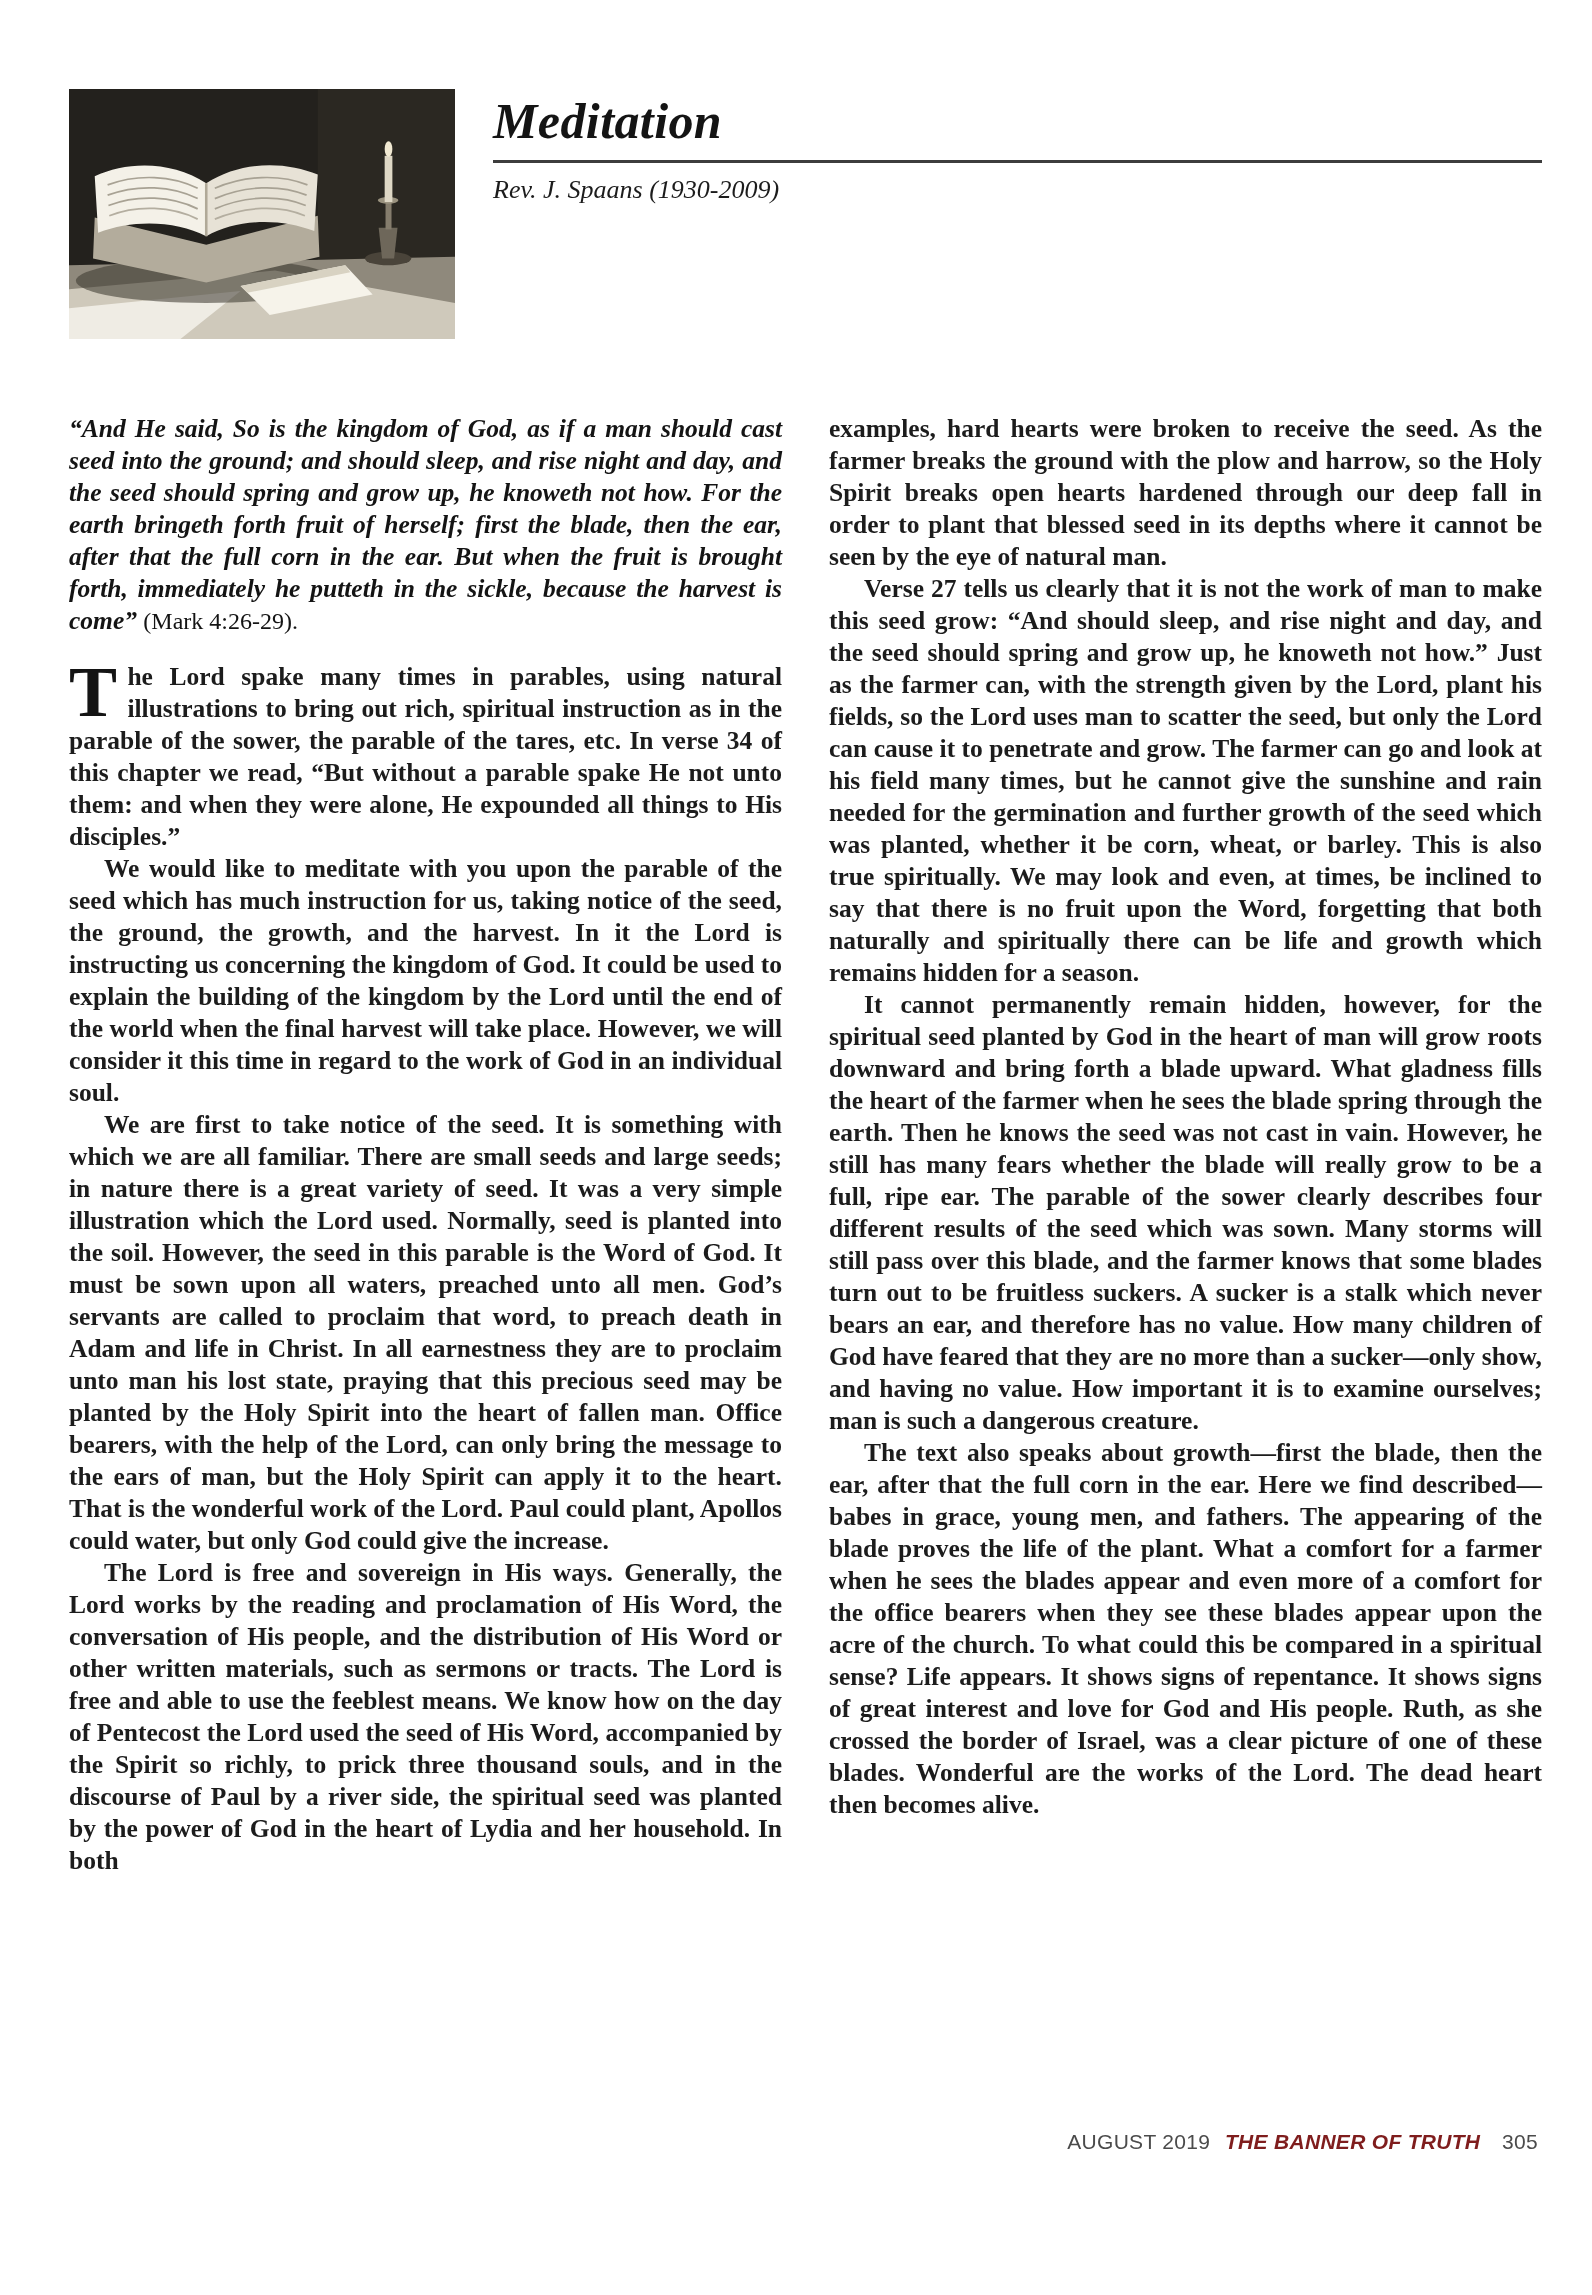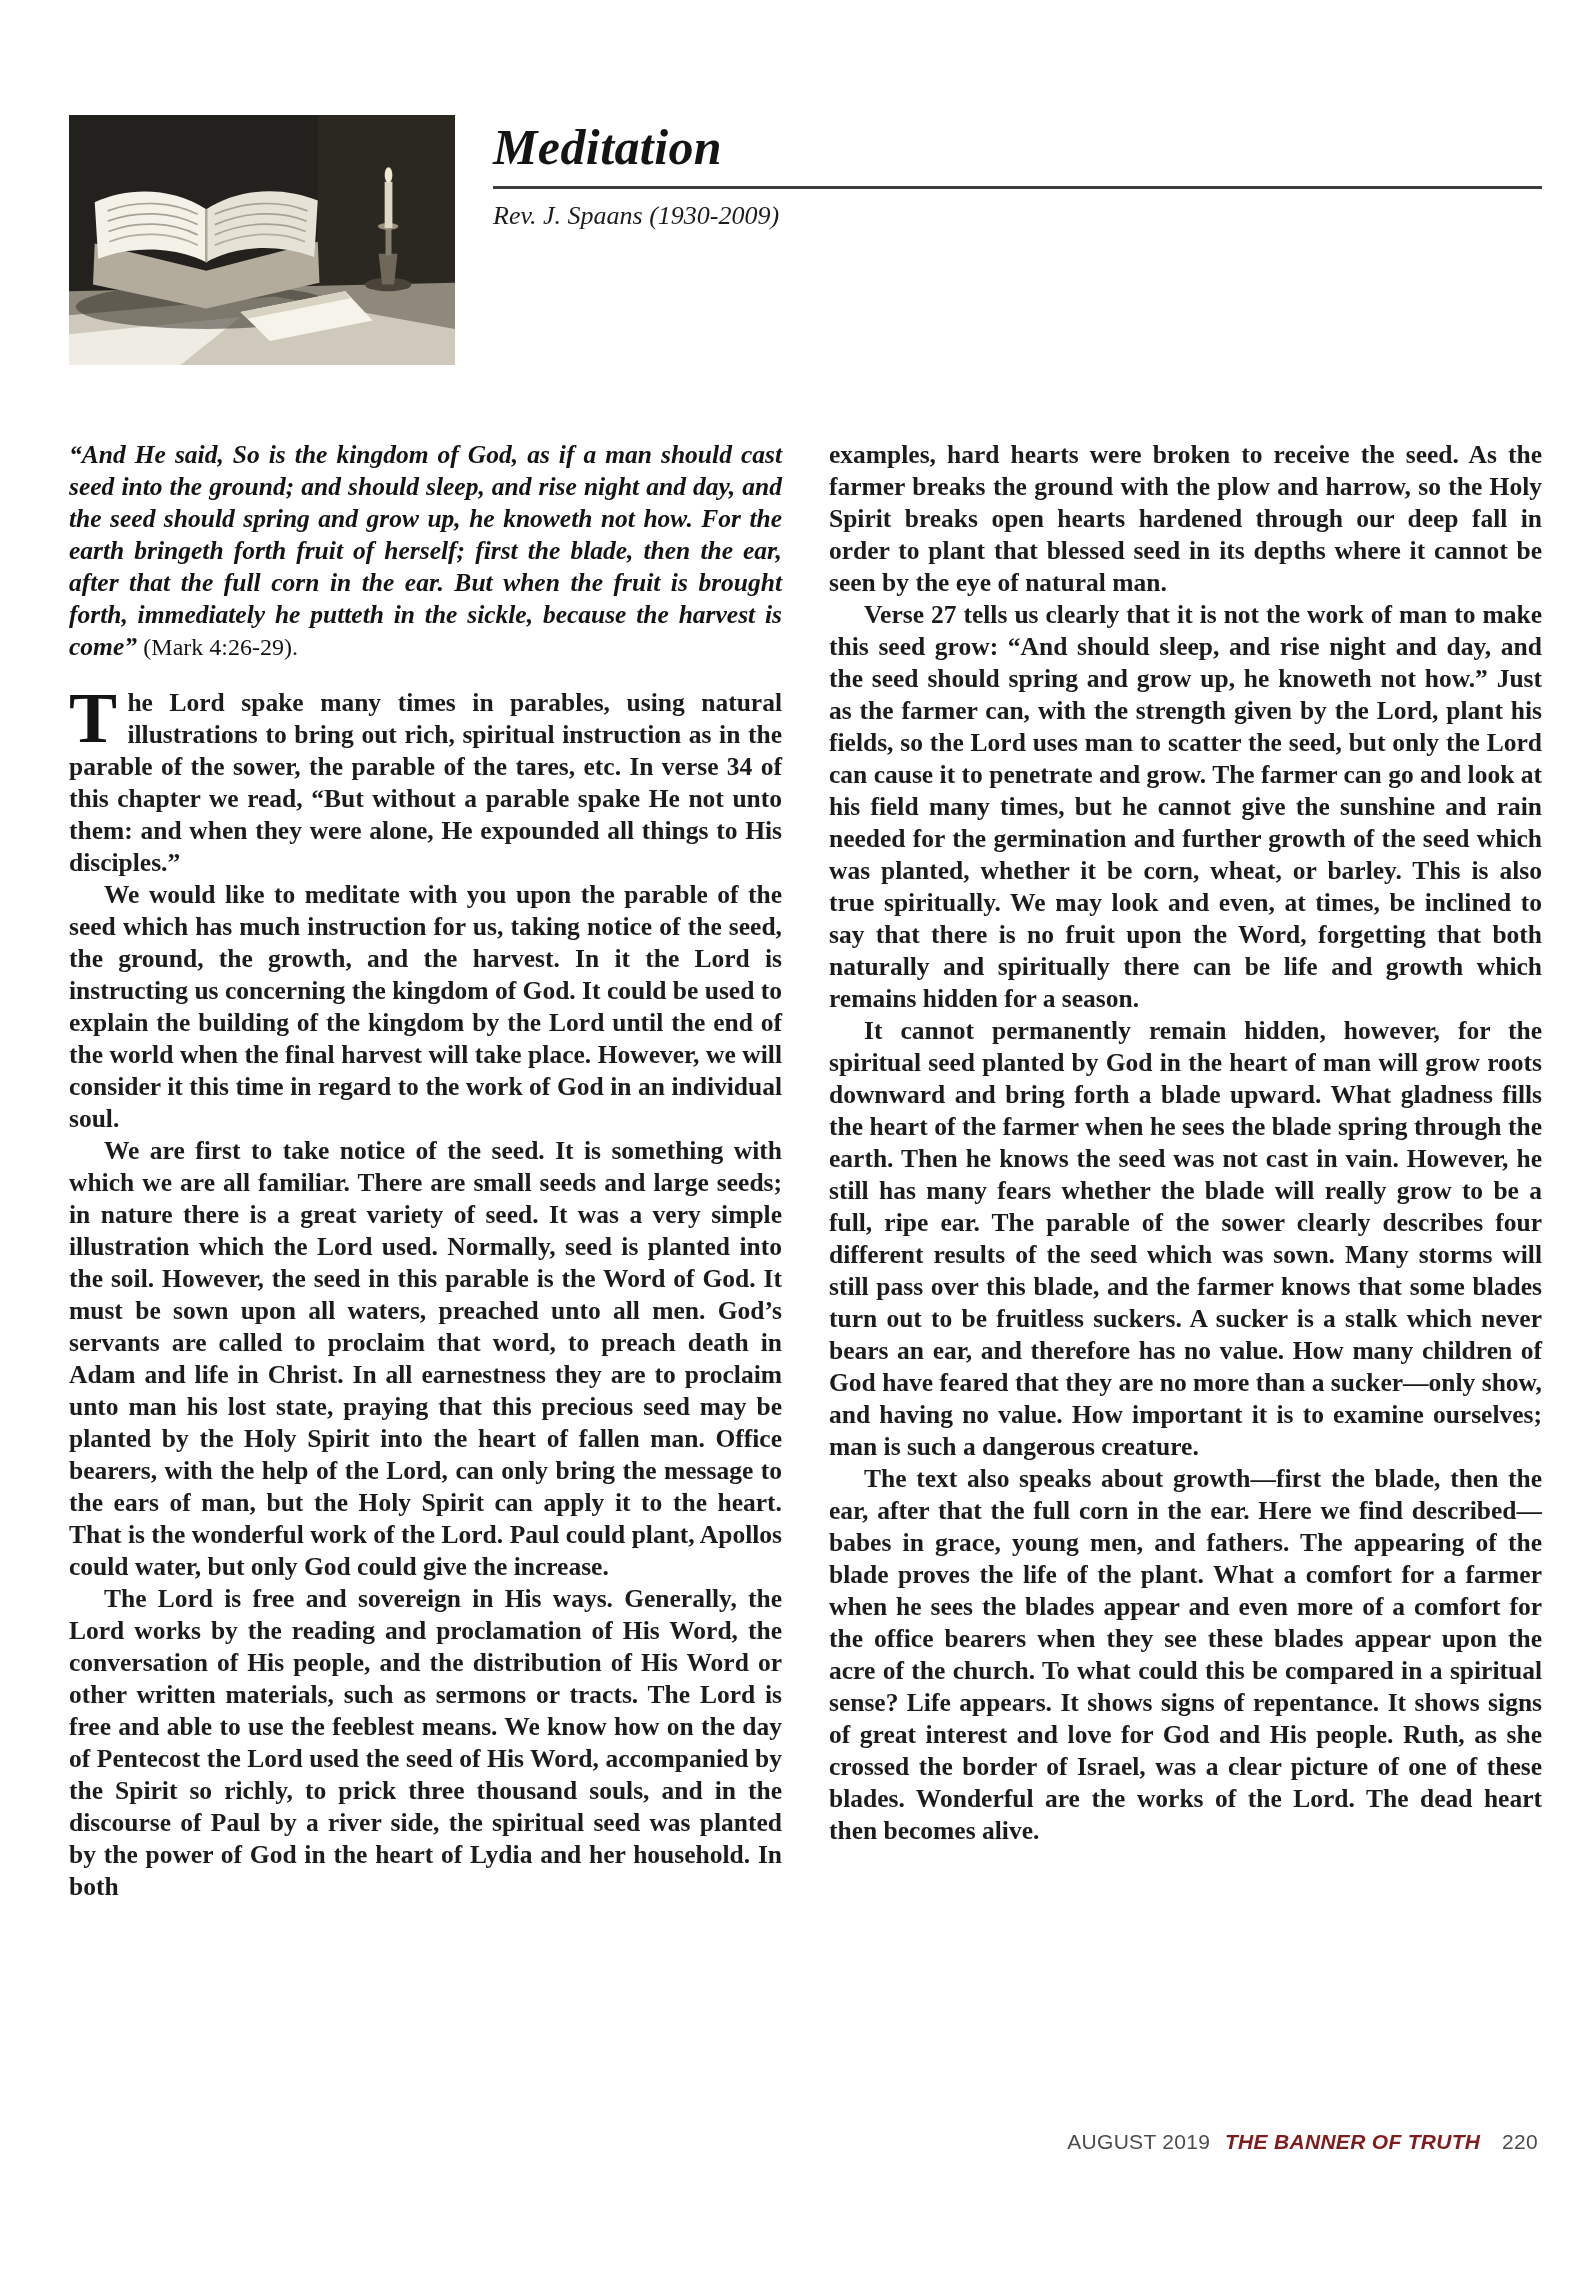--- a/index.html
+++ b/index.html
@@ -5,21 +5,21 @@
   * { margin: 0; padding: 0; box-sizing: border-box; }
   html, body { background: #ffffff; }
   body { width: 1592px; font-family: "Liberation Serif", "DejaVu Serif", serif; }
 
   .page {
     position: relative;
     width: 1592px;
     height: 2295px;
     background: #ffffff;
     color: #1c1c1c;
-    padding: 115px 50px 0 69px;
+    padding: 89px 50px 0 69px;
     overflow: hidden;
   }
 
   
   .article-header { display: flex; align-items: flex-start; gap: 38px; }
   .illustration { width: 386px; height: 250px; flex: 0 0 auto; }
   .illustration svg { display: block; width: 100%; height: 100%; }
   .header-text { flex: 1 1 auto; padding-top: 7px; }
   .section-title {
     font-style: italic; font-weight: bold;
@@ -138,17 +138,17 @@
       <p class="body indent">Verse 27 tells us clearly that it is not the work of man to make this seed grow: “And should sleep, and rise night and day, and the seed should spring and grow up, he knoweth not how.” Just as the farmer can, with the strength given by the Lord, plant his fields, so the Lord uses man to scatter the seed, but only the Lord can cause it to penetrate and grow. The farmer can go and look at his field many times, but he cannot give the sunshine and rain needed for the germination and further growth of the seed which was planted, whether it be corn, wheat, or barley. This is also true spiritually. We may look and even, at times, be inclined to say that there is no fruit upon the Word, forgetting that both naturally and spiritually there can be life and growth which remains hidden for a season.</p>
       <p class="body indent">It cannot permanently remain hidden, however, for the spiritual seed planted by God in the heart of man will grow roots downward and bring forth a blade upward. What gladness fills the heart of the farmer when he sees the blade spring through the earth. Then he knows the seed was not cast in vain. However, he still has many fears whether the blade will really grow to be a full, ripe ear. The parable of the sower clearly describes four different results of the seed which was sown. Many storms will still pass over this blade, and the farmer knows that some blades turn out to be fruitless suckers. A sucker is a stalk which never bears an ear, and therefore has no value. How many children of God have feared that they are no more than a sucker—only show, and having no value. How important it is to examine ourselves; man is such a dangerous creature.</p>
       <p class="body indent">The text also speaks about growth—first the blade, then the ear, after that the full corn in the ear. Here we find described—babes in grace, young men, and fathers. The appearing of the blade proves the life of the plant. What a comfort for a farmer when he sees the blades appear and even more of a comfort for the office bearers when they see these blades appear upon the acre of the church. To what could this be compared in a spiritual sense? Life appears. It shows signs of repentance. It shows signs of great interest and love for God and His people. Ruth, as she crossed the border of Israel, was a clear picture of one of these blades. Wonderful are the works of the Lord. The dead heart then becomes alive.</p>
     </section>
 
   </main>
 
   <footer class="page-footer">
     <span>AUGUST 2019</span>
     <span class="mag">THE BANNER OF TRUTH</span>
-    <span class="pnum">220</span>
+    <span class="pnum">305</span>
   </footer>
 
 </div>
 
 
 </body></html>

